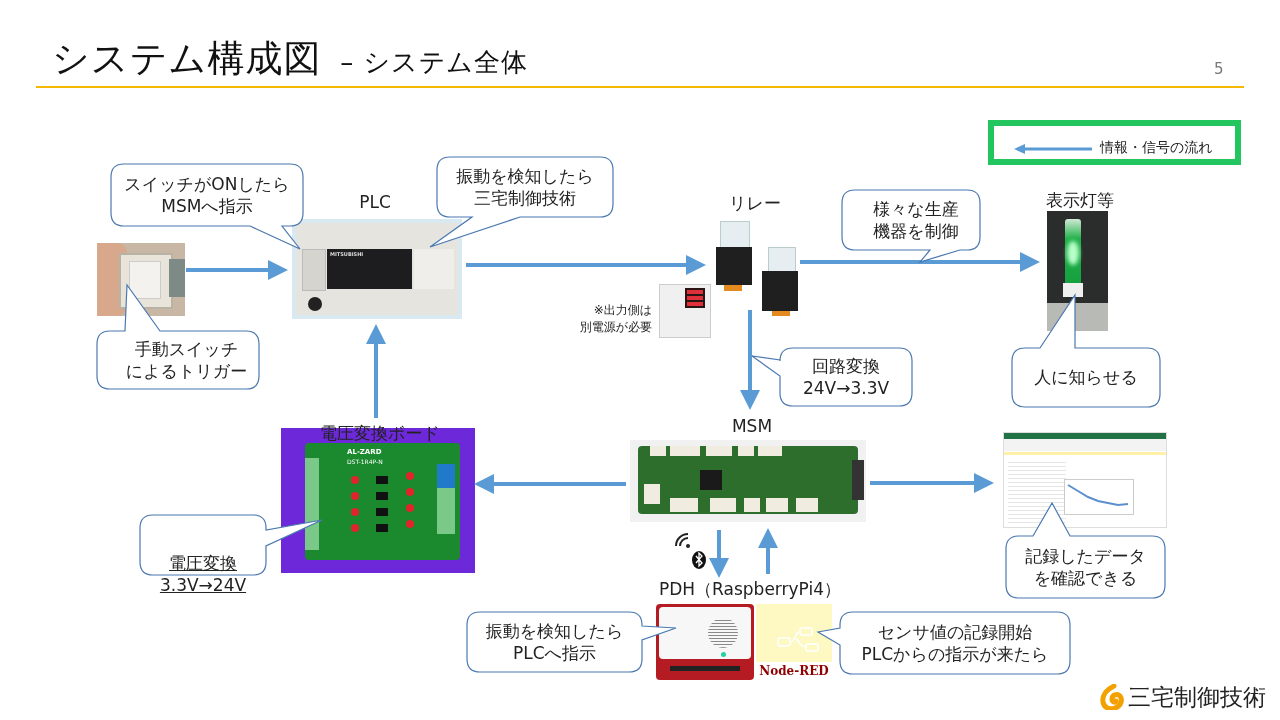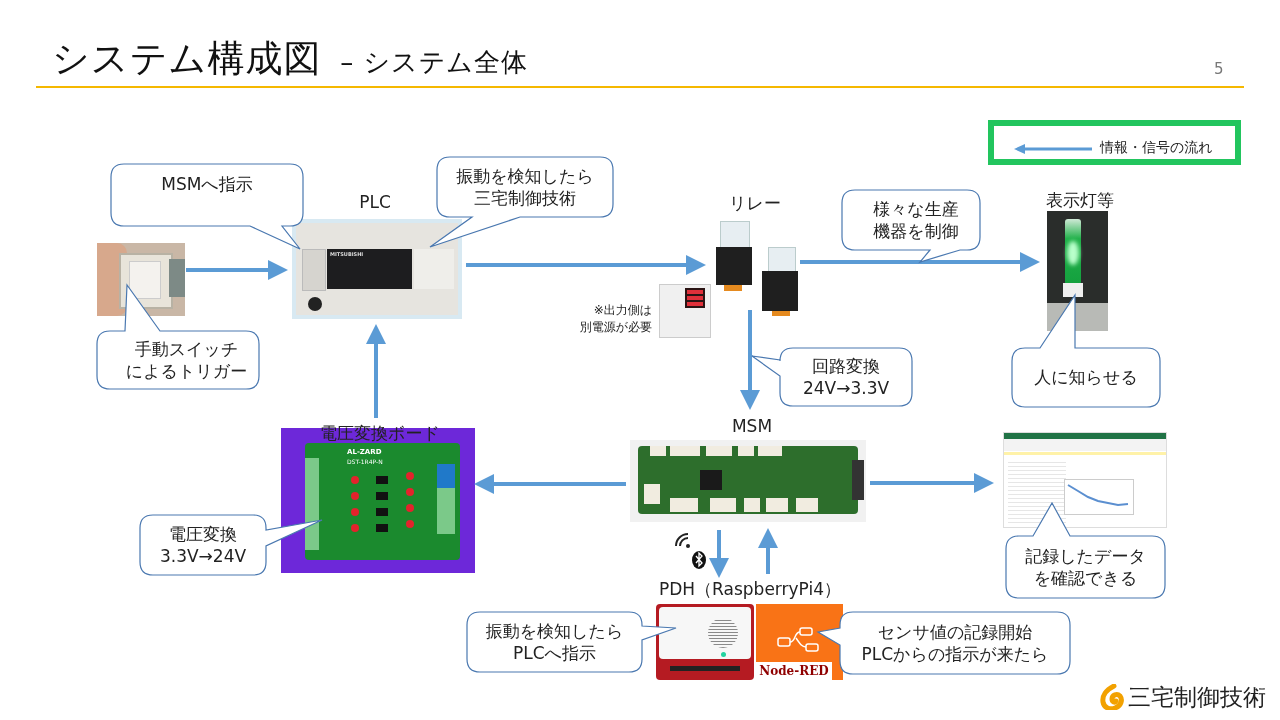--- a/index.html
+++ b/index.html
@@ -130,21 +130,21 @@
   </svg>
 </div>
 
 <div class="photo" style="left:656px;top:604px;width:98px;height:76px;background:#b51b22;border-radius:4px;">
   <div style="position:absolute;left:3px;top:3px;width:92px;height:52px;background:#f7f7f7;border-radius:4px;"></div>
   <div style="position:absolute;left:52px;top:14px;width:30px;height:30px;background:repeating-linear-gradient(#f7f7f7 0 2px,#8a8a8a 2px 3px);border-radius:50%;"></div>
   <div style="position:absolute;left:65px;top:48px;width:5px;height:5px;background:#22d3a0;border-radius:50%;"></div>
   <div style="position:absolute;left:14px;top:62px;width:70px;height:5px;background:#222;"></div>
 </div>
 
-<div class="photo" style="left:756px;top:604px;width:76px;height:76px;background:#f97316;padding-left:11px;">
+<div class="photo" style="left:756px;top:604px;width:76px;height:76px;background:#fef9c3;">
   <svg width="76" height="58" style="position:absolute;left:0;top:0">
     <rect x="22" y="34" width="12" height="8" rx="2" fill="none" stroke="#fff" stroke-width="1.5"></rect>
     <rect x="44" y="24" width="12" height="7" rx="2" fill="none" stroke="#fff" stroke-width="1.5"></rect>
     <rect x="50" y="40" width="12" height="7" rx="2" fill="none" stroke="#fff" stroke-width="1.5"></rect>
     <path d="M34 38 C40 38 38 28 44 28 M40 34 C44 40 46 43 50 43" fill="none" stroke="#fff" stroke-width="1.5"></path>
   </svg>
   <div style="position:absolute;left:0;top:58px;width:76px;height:18px;background:#fff;color:#8f0000;font-family:'DejaVu Serif',serif;font-weight:bold;font-size:12px;text-align:center;line-height:18px;">Node-RED</div>
 </div>
 
 <svg class="abs" style="left:672px;top:530px" width="36" height="42">
@@ -202,20 +202,21 @@
 </svg>
 
 <div class="abs label" style="left:340px;top:192px;width:70px;">PLC</div>
 <div class="abs label" style="left:715px;top:192px;width:80px;">リレー</div>
 <div class="abs label" style="left:1030px;top:189px;width:100px;">表示灯等</div>
 <div class="abs label" style="left:300px;top:422px;width:160px;">電圧変換ボード</div>
 <div class="abs label" style="left:712px;top:416px;width:80px;">MSM</div>
 <div class="abs label" style="left:650px;top:578px;width:200px;">PDH（RaspberryPi4）</div>
 
 <div class="abs callout-text" style="left:111px;top:173px;width:192px;">
+  <div>スイッチがONしたら</div>
   <div>MSMへ指示</div>
 </div>
 <div class="abs callout-text" style="left:437px;top:165px;width:176px;">
   <div>振動を検知したら</div>
   <div>三宅制御技術</div>
 </div>
 <div class="abs callout-text" style="left:842px;top:198px;width:148px;">
   <div>様々な生産</div>
   <div>機器を制御</div>
 </div>
@@ -223,21 +224,21 @@
   <div>手動スイッチ</div>
   <div>によるトリガー</div>
 </div>
 <div class="abs callout-text" style="left:780px;top:355px;width:132px;">
   <div>回路変換</div>
   <div>24V→3.3V</div>
 </div>
 <div class="abs callout-text" style="left:1012px;top:366px;width:148px;">
   <div>人に知らせる</div>
 </div>
-<div class="abs callout-text" style="left:140px;top:523px;width:126px;">
+<div class="abs callout-text" style="left:140px;top:552px;width:126px;text-decoration:underline;">
   <div>電圧変換</div>
   <div>3.3V→24V</div>
 </div>
 <div class="abs callout-text" style="left:1006px;top:545px;width:159px;">
   <div>記録したデータ</div>
   <div>を確認できる</div>
 </div>
 <div class="abs callout-text" style="left:467px;top:620px;width:175px;">
   <div>振動を検知したら</div>
   <div>PLCへ指示</div>

